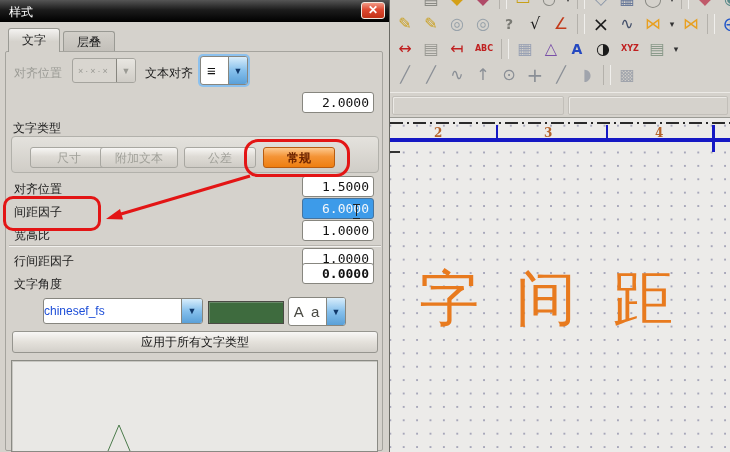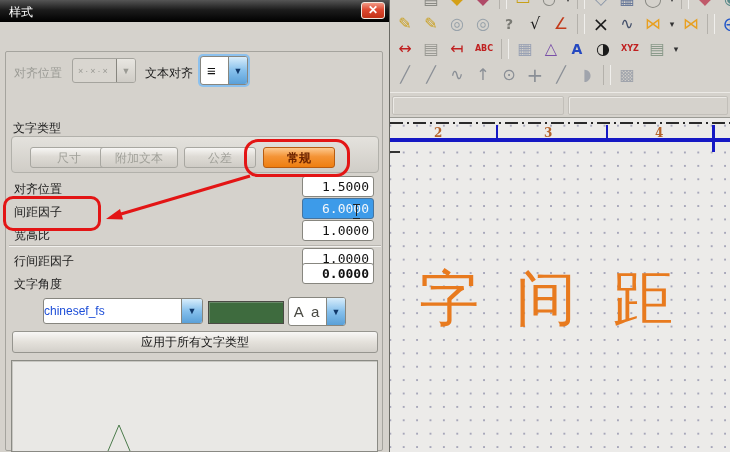--- a/index.html
+++ b/index.html
@@ -104,39 +104,48 @@
 
 <div class="dialog">
 
   <div class="titlebar">
     <span class="title">样式</span>
     <div class="closebtn">
       <span>✕</span>
     </div>
   </div>
 
+  <div class="tabs">
+    <div class="tab active">
+      <span>文字</span>
+    </div>
+    <div class="tab">
+      <span>层叠</span>
+    </div>
+  </div>
 
   <div class="frame"></div>
 
   <span class="lbl dis" style="left:14px;top:65px">对齐位置</span>
   <div class="combo dis" style="left:72px;top:58px;width:64px;height:25px">
     <div class="fld">
         <span class="alignpat">×·×·×</span>
       </div>
     <div class="arrowbtn gray">▼</div>
   </div>
 
   <span class="lbl" style="left:145px;top:65px">文本对齐</span>
   <div class="combo" style="left:200px;top:56px;width:48px;height:29px;box-shadow:0 0 0 2px #8cc1ee">
     <div class="fld">
         <span class="alicon">≡</span>
       </div>
     <div class="arrowbtn">▼</div>
   </div>
 
+  <input class="num" style="left: 302px; top: 92px;" value="2.0000">
 
   <span class="lbl" style="left:13px;top:120px">文字类型</span>
   <div class="btnframe"></div>
   <button class="typebtn" style="left:30px;top:147px;width:78px">尺寸</button>
   <button class="typebtn" style="left:100px;top:147px;width:78px">附加文本</button>
   <button class="typebtn" style="left:184px;top:147px;width:72px">公差</button>
   <button class="typebtn on" style="left:263px;top:147px;width:72px">常规</button>
 
   <span class="lbl" style="left:14px;top:181px">对齐位置</span>
   <input class="num" style="left: 302px; top: 176px;" value="1.5000">

